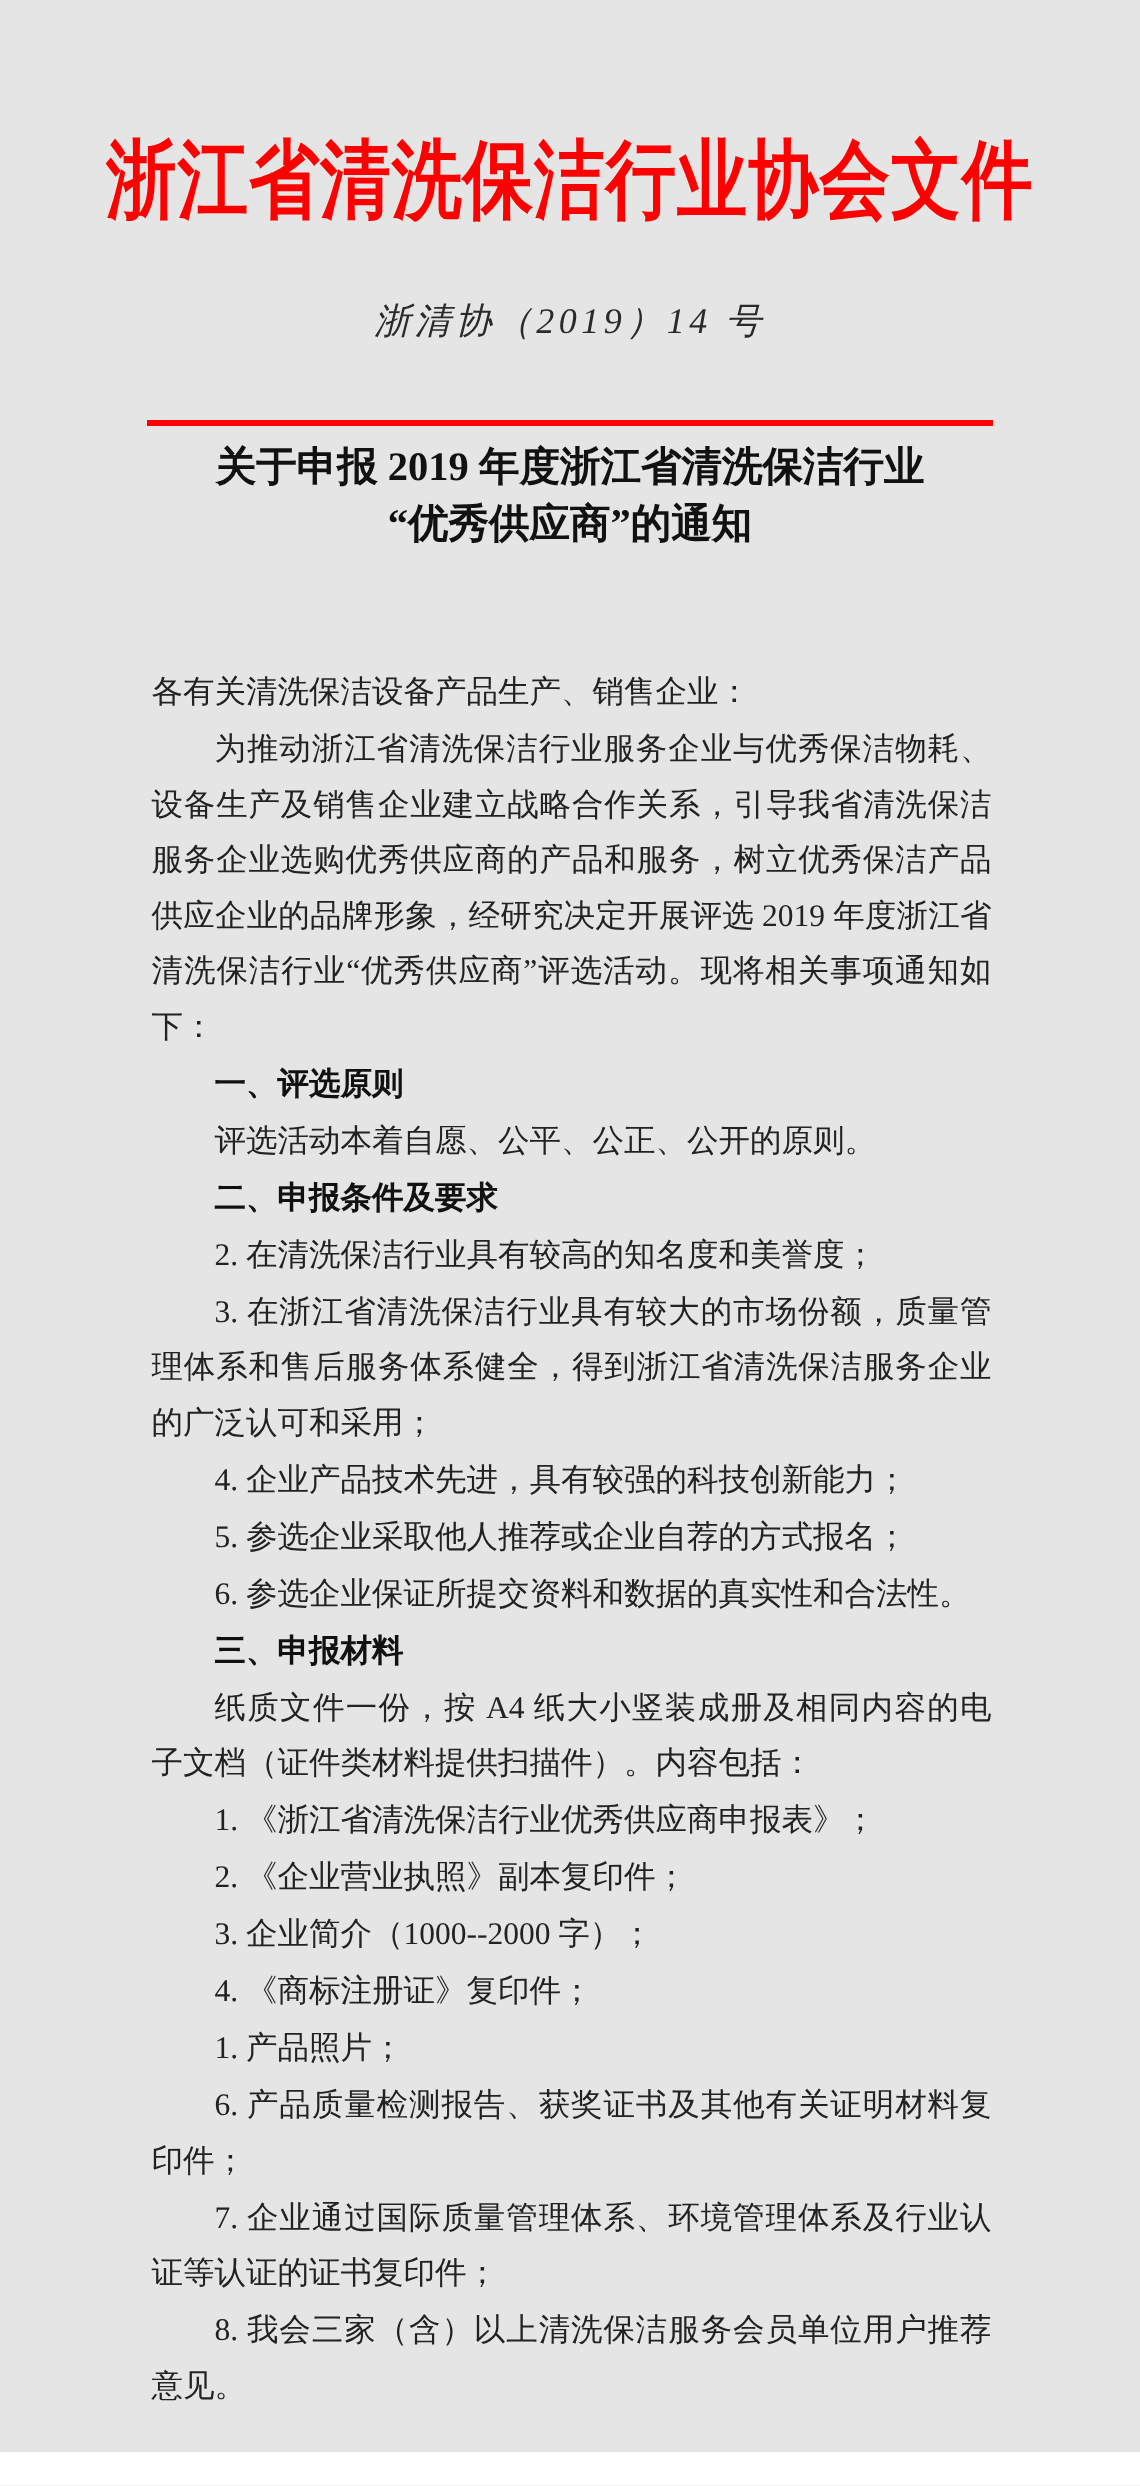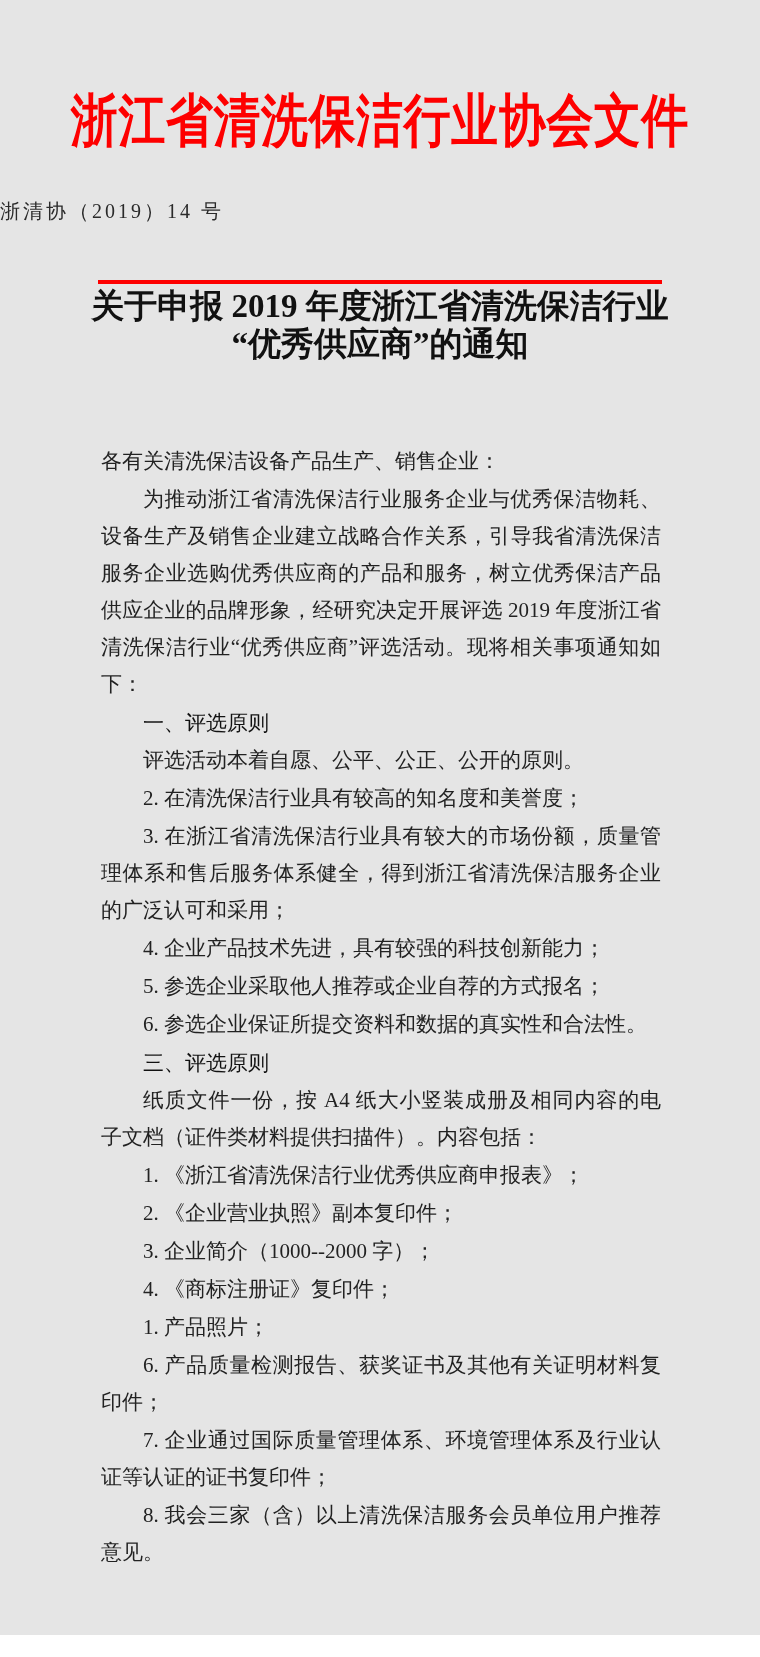--- a/index.html
+++ b/index.html
@@ -23,37 +23,39 @@
     font-size: 57px;
     font-weight: bold;
     line-height: 66px;
     white-space: nowrap;
     transform: scaleX(0.82);
     transform-origin: 50% 50%;
     letter-spacing: 1px;
   }
   .doc-number {
     margin-top: 44px;
-    font-size: 20px;
+    text-align: center;
+    font-size: 24px;
     letter-spacing: 3px;
     color: #2a2a2a;
+    font-style: italic;
   }
   .red-rule {
     position: absolute;
     left: 98px;
     top: 280px;
     width: 564px;
     height: 4px;
     background: #fe0000;
   }
   .doc-title {
     margin-top: 62px;
     text-align: center;
     font-weight: bold;
-    font-size: 33px;
+    font-size: 27px;
     line-height: 38px;
     color: #111111;
   }
   .body-text {
     position: absolute;
     left: 100px;
     top: 442px;
     width: 562px;
     font-size: 21px;
     line-height: 37px;
@@ -63,21 +65,21 @@
   .body-text p {
     margin: 1px;
     padding: 0;
     text-indent: 2em;
   }
   .body-text p.salutation {
     text-indent: 0;
   }
   .body-text p.section-heading {
     font-family: "Liberation Sans", "DejaVu Sans", sans-serif;
-    font-weight: normal;
+    font-weight: bold;
     color: #111111;
   }
 </style>
 </head>
 <body>
 
 <div class="page">
 
   <div class="masthead">浙江省清洗保洁行业协会文件</div>
 
@@ -93,33 +95,34 @@
   <div class="body-text">
 
     <p class="salutation">各有关清洗保洁设备产品生产、销售企业：</p>
 
     <p>为推动浙江省清洗保洁行业服务企业与优秀保洁物耗、设备生产及销售企业建立战略合作关系，引导我省清洗保洁服务企业选购优秀供应商的产品和服务，树立优秀保洁产品供应企业的品牌形象，经研究决定开展评选 2019 年度浙江省清洗保洁行业“优秀供应商”评选活动。现将相关事项通知如下：</p>
 
     <p class="section-heading">一、评选原则</p>
 
     <p>评选活动本着自愿、公平、公正、公开的原则。</p>
 
+    <p class="section-heading">二、申报条件及要求</p>
 
 
     <p>2. 在清洗保洁行业具有较高的知名度和美誉度；</p>
 
     <p>3. 在浙江省清洗保洁行业具有较大的市场份额，质量管理体系和售后服务体系健全，得到浙江省清洗保洁服务企业的广泛认可和采用；</p>
 
     <p>4. 企业产品技术先进，具有较强的科技创新能力；</p>
 
     <p>5. 参选企业采取他人推荐或企业自荐的方式报名；</p>
 
     <p>6. 参选企业保证所提交资料和数据的真实性和合法性。</p>
 
-    <p class="section-heading">三、评选原则</p>
+    <p class="section-heading">三、申报材料</p>
 
     <p>纸质文件一份，按 A4 纸大小竖装成册及相同内容的电子文档（证件类材料提供扫描件）。内容包括：</p>
 
     <p>1. 《浙江省清洗保洁行业优秀供应商申报表》；</p>
 
     <p>2. 《企业营业执照》副本复印件；</p>
 
     <p>3. 企业简介（1000--2000 字）；</p>
 
     <p>4. 《商标注册证》复印件；</p>

